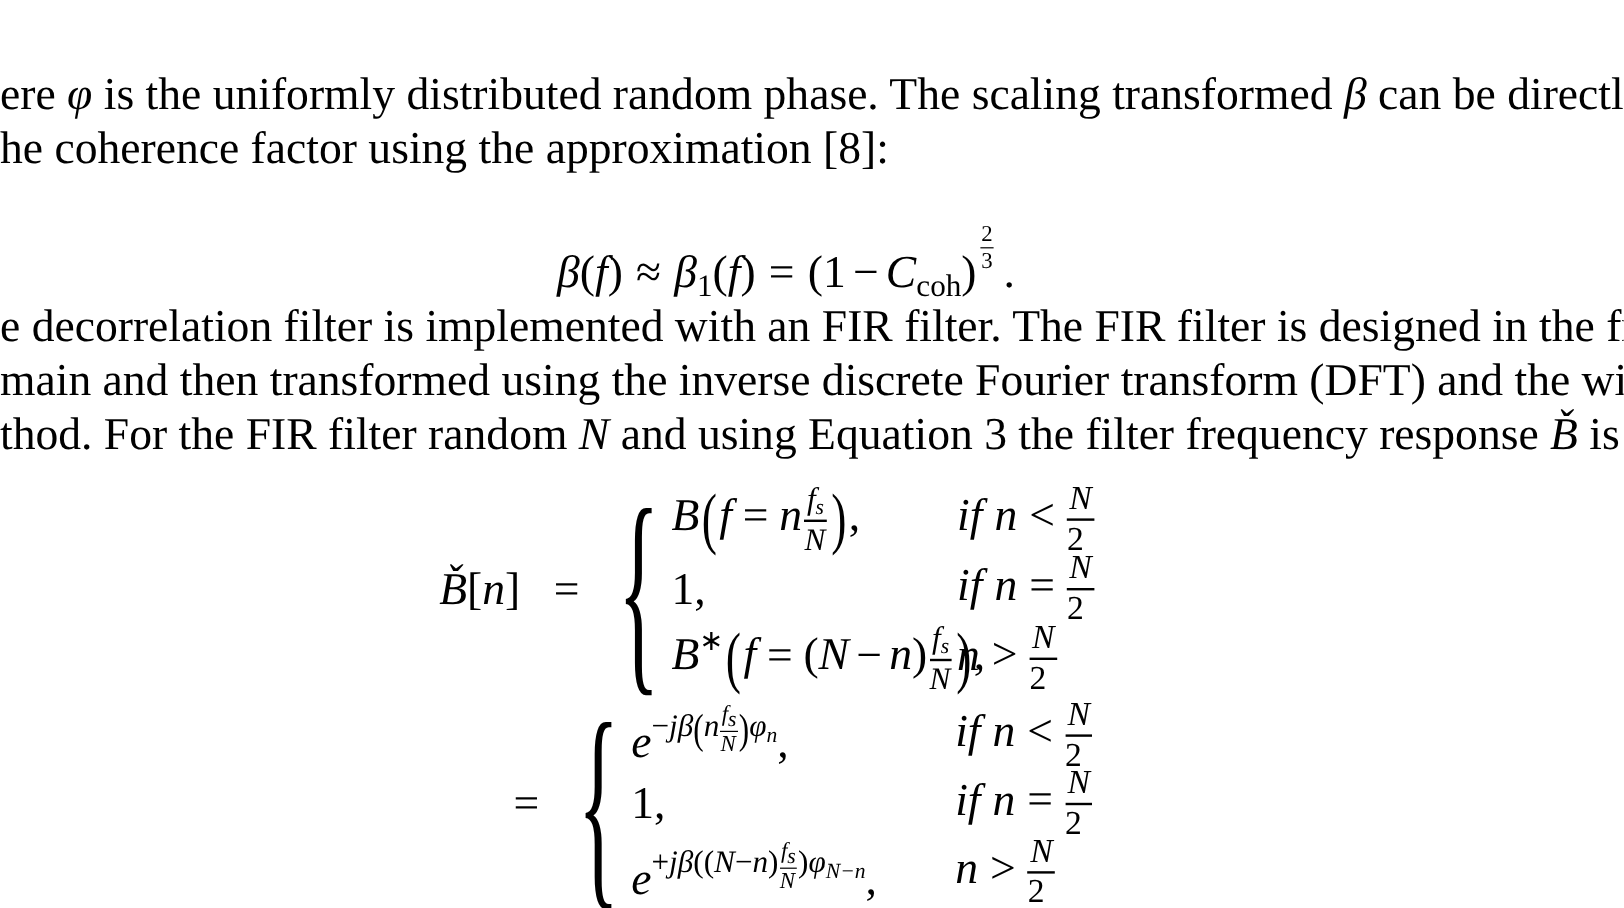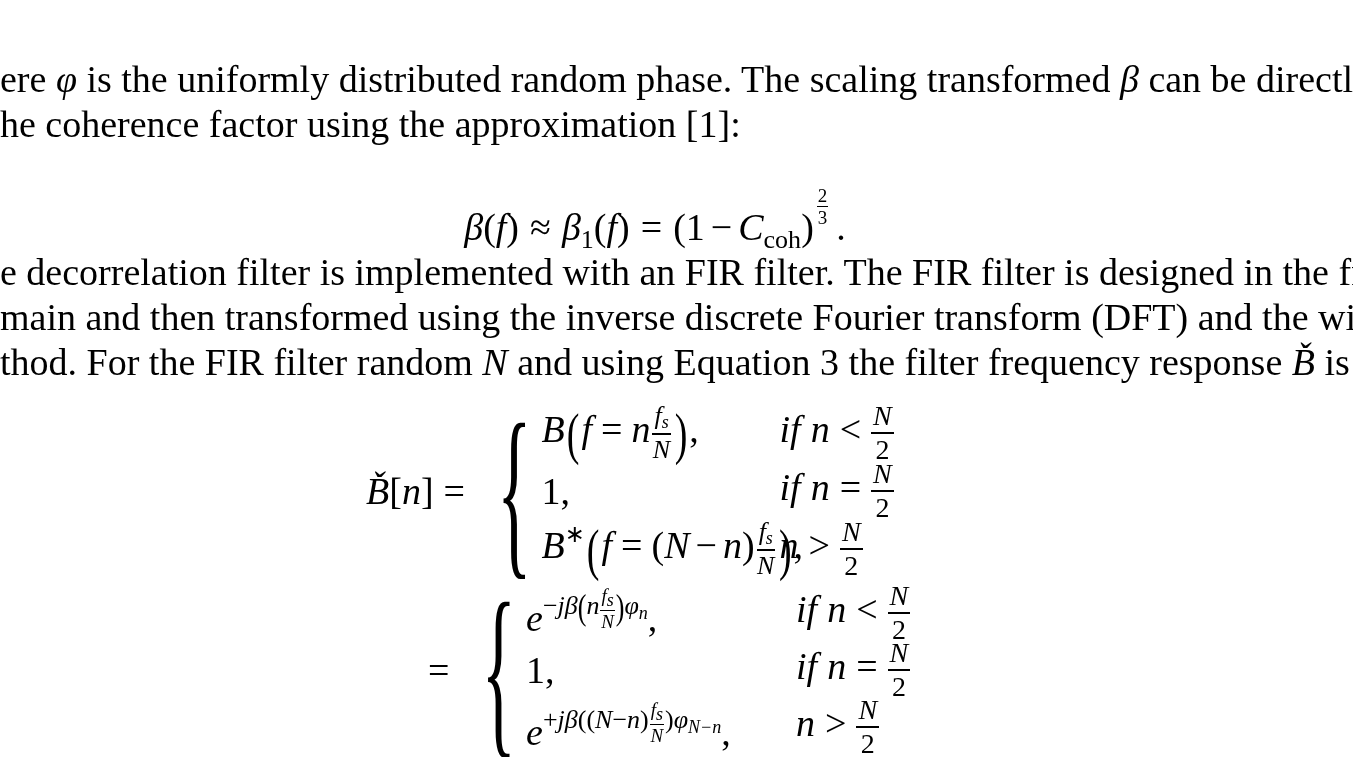--- a/index.html
+++ b/index.html
@@ -9,29 +9,29 @@
   #p2{top:250px;left:0;}
   #eq1{position:absolute;top:186px;left:0;width:1310px;text-align:center;font-size:38px;white-space:nowrap;}
   #eqB{position:absolute;top:403px;left:366px;height:176px;display:flex;align-items:center;font-size:38px;}
   #eqE{position:absolute;top:584px;left:428px;height:172px;display:flex;align-items:center;font-size:38px;}
   .rows{display:flex;flex-direction:column;}
   .row{display:flex;align-items:center;}
   #eqB .row{height:58px;}
   #eqE .row{height:57px;gap:32px;}
   .expr{display:inline-block;width:238px;white-space:nowrap;}
   .cond{display:inline-block;white-space:nowrap;}
-  .lhs{display:inline-block;white-space:nowrap;margin-right:10px;}
+  .lhs{display:inline-block;white-space:nowrap;margin-right:28px;}
   .rel{margin-right:32px;}
   .brace{display:inline-block;font-size:72px;line-height:1;transform:scaleY(2.62);margin-right:10px;font-weight:400;}
   .it{font-style:italic;}
   .sb{font-size:26px;vertical-align:-8px;line-height:1;}
   .sp{font-size:24px;vertical-align:16px;line-height:1;}
   .ssub{font-size:18px;vertical-align:-4px;line-height:1;}
   .ssub2{font-size:18px;vertical-align:-5px;line-height:1;}
-  .frac{display:inline-block;vertical-align:middle;text-align:center;line-height:1;}
+  .frac{display:inline-block;vertical-align:middle;line-height:1;}
   .frac .num{display:block;border-bottom:2px solid currentColor;padding:0 2px 2px;}
   .frac .den{display:block;padding-top:2px;}
   .fm{font-size:26px;margin:0 2px;}
   .fc{font-size:28px;margin-left:10px;}
   .fx{font-size:19px;margin:0 1px;}
   .fx .num{border-bottom:1.5px solid currentColor;padding:0 1px 1px;}
   .fx .den{padding-top:1px;}
   .supfrac{display:inline-block;vertical-align:16px;text-align:center;font-size:19px;line-height:1;margin-left:3px;}
   .supfrac .num{display:block;border-bottom:1.5px solid currentColor;padding:0 1px 1px;}
   .supfrac .den{display:block;padding-top:1px;}
@@ -44,21 +44,21 @@
   .cw{margin-right:10px;font-style:italic;}
   .period{margin-left:8px;}
 </style>
 </head>
 <body>
 
 <div class="page">
 
   <div class="para" id="p1">
     <div><span>ere </span><span class="it">φ</span><span> is the uniformly distributed random phase.  The scaling transformed </span><span class="it">β</span><span> can be directly rela</span></div>
-    <div><span>he coherence factor using the approximation [1]:</span></div>
+    <div><span>he coherence factor using the approximation [8]:</span></div>
   </div>
 
   <div id="eq1"><span class="it">β</span><span>(</span><span class="it">f</span><span>)</span><span class="rel2">≈</span><span class="it">β</span><span class="sb">1</span><span>(</span><span class="it">f</span><span>)</span><span class="rel2">=</span><span>(</span><span>1</span><span class="relm">−</span><span class="it">C</span><span class="sb">coh</span><span>)</span><span class="supfrac"><span class="num">2</span><span class="den">3</span></span><span class="period">.</span></div>
 
   <div class="para" id="p2">
     <div><span>e decorrelation filter is implemented with an FIR filter.  The FIR filter is designed in the frequen</span></div>
     <div><span>main and then transformed using the inverse discrete Fourier transform (DFT) and the window</span></div>
     <div><span>thod.  For the FIR filter random </span><span class="it">N</span><span> and using Equation 3 the filter frequency response </span><span class="it">B̌</span><span> is</span></div>
   </div>
 

